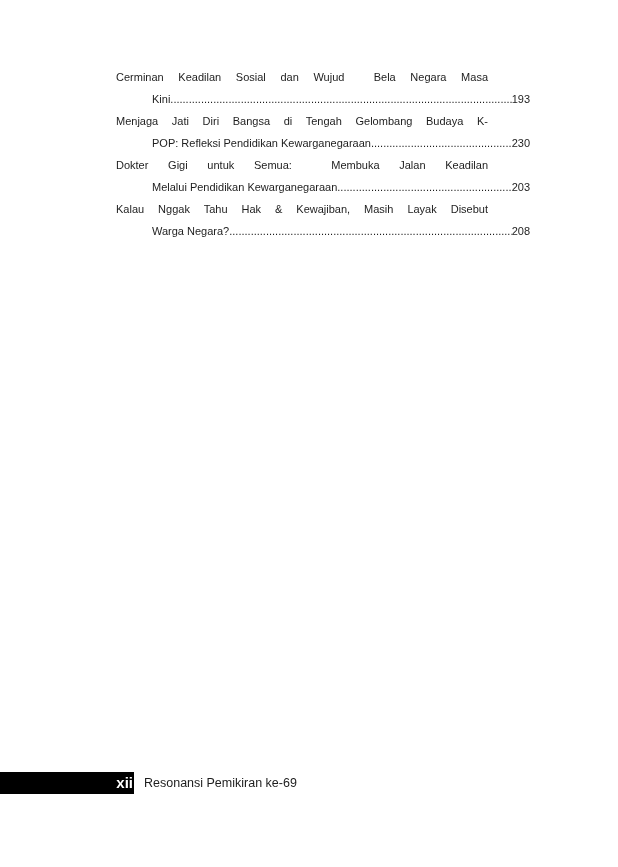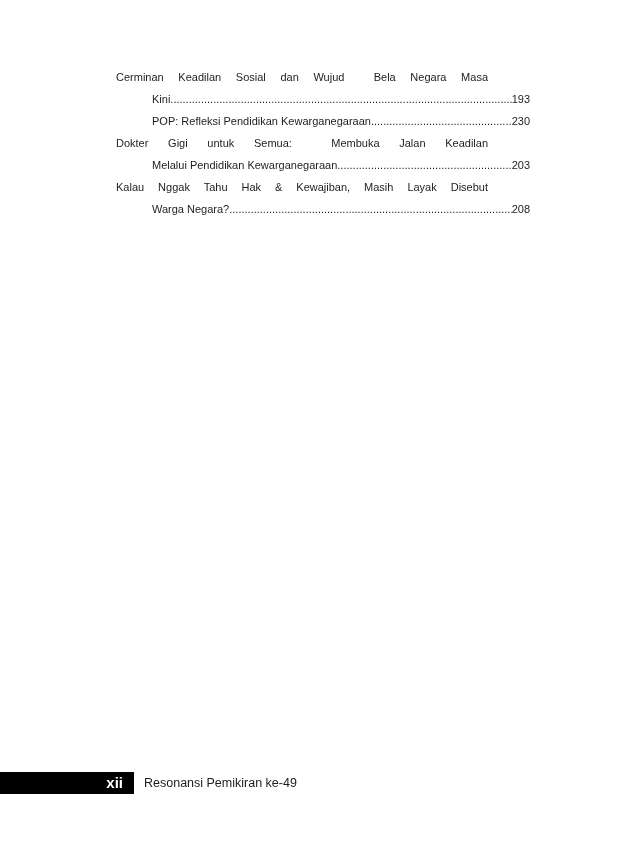--- a/index.html
+++ b/index.html
@@ -38,21 +38,21 @@
     top: 772px;
     width: 134px;
     height: 22px;
     box-sizing: border-box;
     background: #000000;
     color: #ffffff;
     font-size: 15px;
     font-weight: 700;
     line-height: 22px;
     text-align: right;
-    padding-right: 11px;
+    padding-right: 1px;
   }
   .footer-caption {
     position: absolute;
     left: 144px;
     top: 772px;
     height: 22px;
     line-height: 22px;
     font-size: 12.5px;
     color: #1d1d1d;
   }
@@ -67,20 +67,21 @@
     <div class="toc-entry">
       <div class="jline">Cerminan Keadilan Sosial dan Wujud &nbsp;Bela Negara Masa</div>
       <div class="lline">
         <span class="tail">Kini</span>
         <span class="dots">................................................................................................................................................................</span>
         <span class="pg">193</span>
       </div>
     </div>
 
     <div class="toc-entry">
+      <div class="jline">Menjaga Jati Diri Bangsa di Tengah Gelombang Budaya K-</div>
       <div class="lline">
         <span class="tail">POP: Refleksi Pendidikan Kewarganegaraan</span>
         <span class="dots">................................................................................................................................................................</span>
         <span class="pg">230</span>
       </div>
     </div>
 
     <div class="toc-entry">
       <div class="jline">Dokter Gigi untuk Semua: &nbsp;Membuka Jalan Keadilan</div>
       <div class="lline">
@@ -97,15 +98,15 @@
         <span class="dots">................................................................................................................................................................</span>
         <span class="pg">208</span>
       </div>
     </div>
 
   </div>
 
   <div class="folio-bar">
     <span>xii</span>
   </div>
-  <div class="footer-caption">Resonansi Pemikiran ke-49</div>
+  <div class="footer-caption">Resonansi Pemikiran ke-69</div>
 
 </div>
 
 </body></html>

